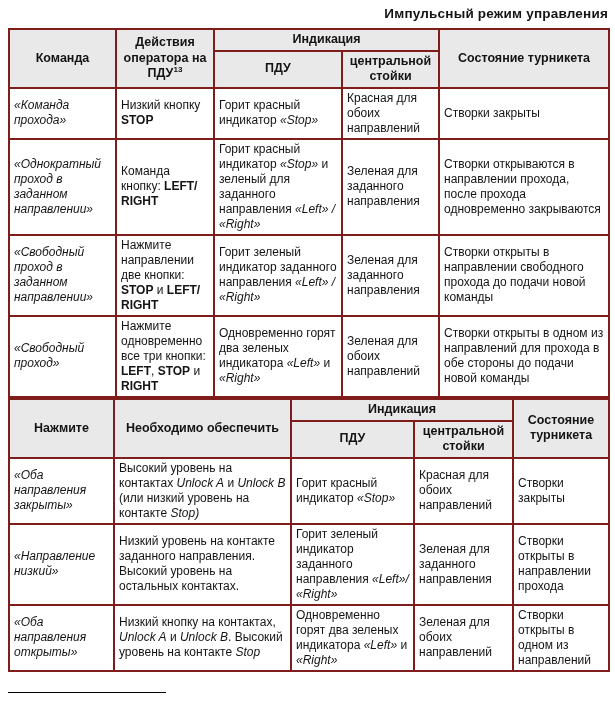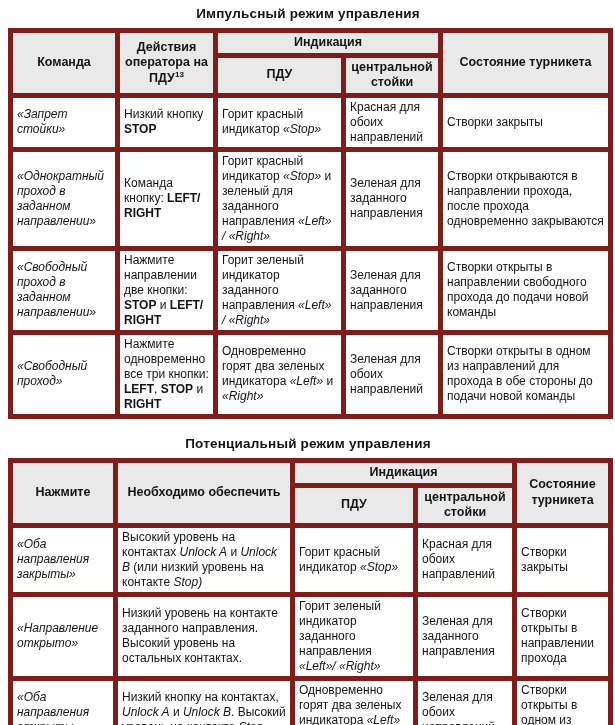--- a/index.html
+++ b/index.html
@@ -10,35 +10,35 @@
     background: #ffffff;
     font-family: "Liberation Sans", sans-serif;
     color: #141414;
     box-sizing: border-box;
     padding: 6px 7px 0 8px;
     overflow: hidden;
   }
   .tbl-title {
     font-size: 13.5px;
     font-weight: bold;
-    text-align: center;
+    text-align: right;
     margin: 0 0 7px 0;
     letter-spacing: 0.2px;
   }
   .tbl-title.second { margin-top: 17px; }
   table.tbl {
     border-collapse: collapse;
     table-layout: fixed;
     width: 600px;
     border: 2px solid #000;
     font-size: 12px;
     line-height: 1.25;
   }
   table.tbl th, table.tbl td {
-    border: 5px solid #7f1d1d;
+    border: 2px solid #7f1d1d;
     padding: 2px 4px;
     vertical-align: middle;
     overflow: hidden;
   }
   table.tbl th {
     background: #e9e9e9;
     font-weight: bold;
     text-align: center;
     font-size: 12.5px;
   }
@@ -76,21 +76,21 @@
         <th colspan="2">Индикация</th>
         <th rowspan="2">Состояние турникета</th>
       </tr>
       <tr style="height:34px">
         <th>ПДУ</th>
         <th>центральной стойки</th>
       </tr>
     </thead>
     <tbody>
       <tr style="height:46px">
-        <td><span class="i">«Запрет стойки»</span></td>
+        <td><span class="i">«Команда прохода»</span></td>
         <td><span>Низкий кнопку </span><span class="b">STOP</span></td>
         <td><span>Горит красный индикатор </span><span class="i">«Stop»</span></td>
         <td><span>Красная для обоих направлений</span></td>
         <td><span>Створки закрыты</span></td>
       </tr>
       <tr style="height:94px">
         <td><span class="i">«Однократный проход в заданном направлении»</span></td>
         <td><span>Команда кнопку: </span><span class="b">LEFT/ RIGHT</span></td>
         <td><span>Горит красный индикатор </span><span class="i">«Stop»</span><span> и зеленый для заданного направления </span><span class="i">«Left» / «Right»</span></td>
         <td><span>Зеленая для заданного направления</span></td>
@@ -106,21 +106,20 @@
       <tr style="height:78px">
         <td><span class="i">«Свободный проход»</span></td>
         <td><span>Нажмите одновременно все три кнопки: </span><span class="b">LEFT</span><span>, </span><span class="b">STOP</span><span> и </span><span class="b">RIGHT</span></td>
         <td><span>Одновременно горят два зеленых индикатора </span><span class="i">«Left»</span><span> и </span><span class="i">«Right»</span></td>
         <td><span>Зеленая для обоих направлений</span></td>
         <td><span>Створки открыты в одном из направлений для прохода в обе стороны до подачи новой команды</span></td>
       </tr>
     </tbody>
   </table>
 
-  <h1 class="tbl-title second">Потенциальный режим управления</h1>
 
   <table class="tbl">
     <colgroup>
       <col style="width:105px">
         <col style="width:177px">
         <col style="width:123px">
         <col style="width:99px">
         <col style="width:96px">
     </colgroup>
     <thead>
@@ -137,21 +136,21 @@
     </thead>
     <tbody>
       <tr style="height:60px">
         <td><span class="i">«Оба направления закрыты»</span></td>
         <td><span>Высокий уровень на контактах </span><span class="i">Unlock A</span><span> и </span><span class="i">Unlock B</span><span> (или низкий уровень на контакте </span><span class="i">Stop)</span></td>
         <td><span>Горит красный индикатор </span><span class="i">«Stop»</span></td>
         <td><span>Красная для обоих направлений</span></td>
         <td><span>Створки закрыты</span></td>
       </tr>
       <tr style="height:80px">
-        <td><span class="i">«Направление открыто»</span></td>
+        <td><span class="i">«Направление низкий»</span></td>
         <td><span>Низкий уровень на контакте заданного направления. Высокий уровень на остальных контактах.</span></td>
         <td><span>Горит зеленый индикатор заданного направления </span><span class="i">«Left»/ «Right»</span></td>
         <td><span>Зеленая для заданного направления</span></td>
         <td><span>Створки открыты в направлении прохода</span></td>
       </tr>
       <tr style="height:56px">
         <td><span class="i">«Оба направления открыты»</span></td>
         <td><span>Низкий кнопку на контактах, </span><span class="i">Unlock A</span><span> и </span><span class="i">Unlock B</span><span>. Высокий уровень на контакте </span><span class="i">Stop</span></td>
         <td><span>Одновременно горят два зеленых индикатора </span><span class="i">«Left»</span><span> и </span><span class="i">«Right»</span></td>
         <td><span>Зеленая для обоих направлений</span></td>

